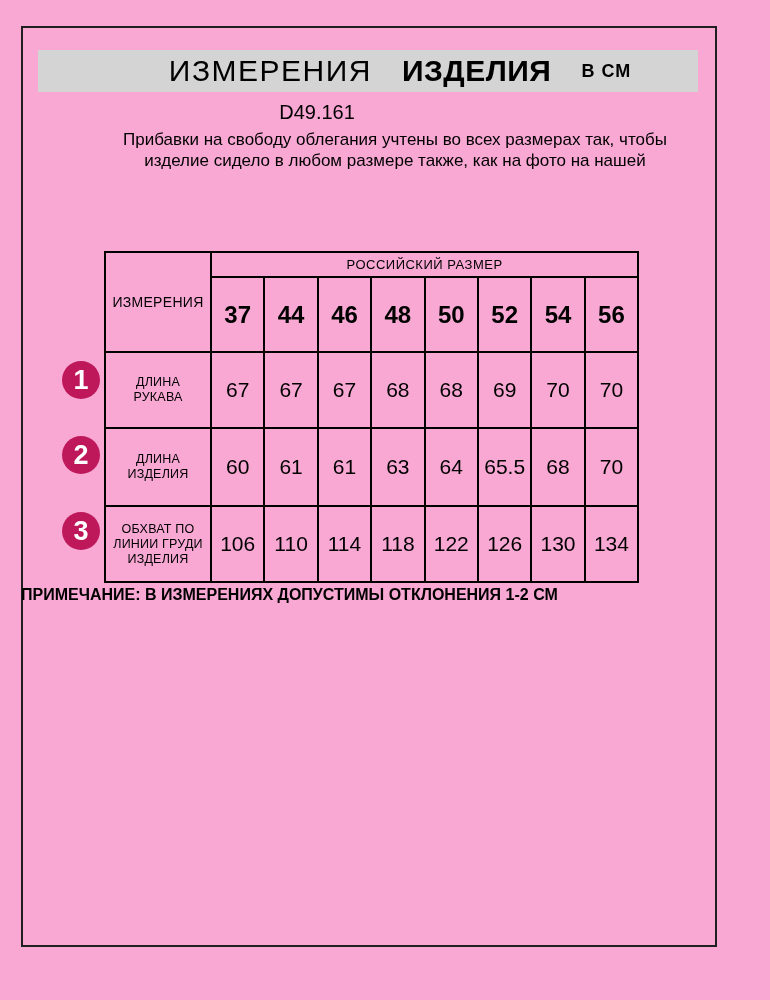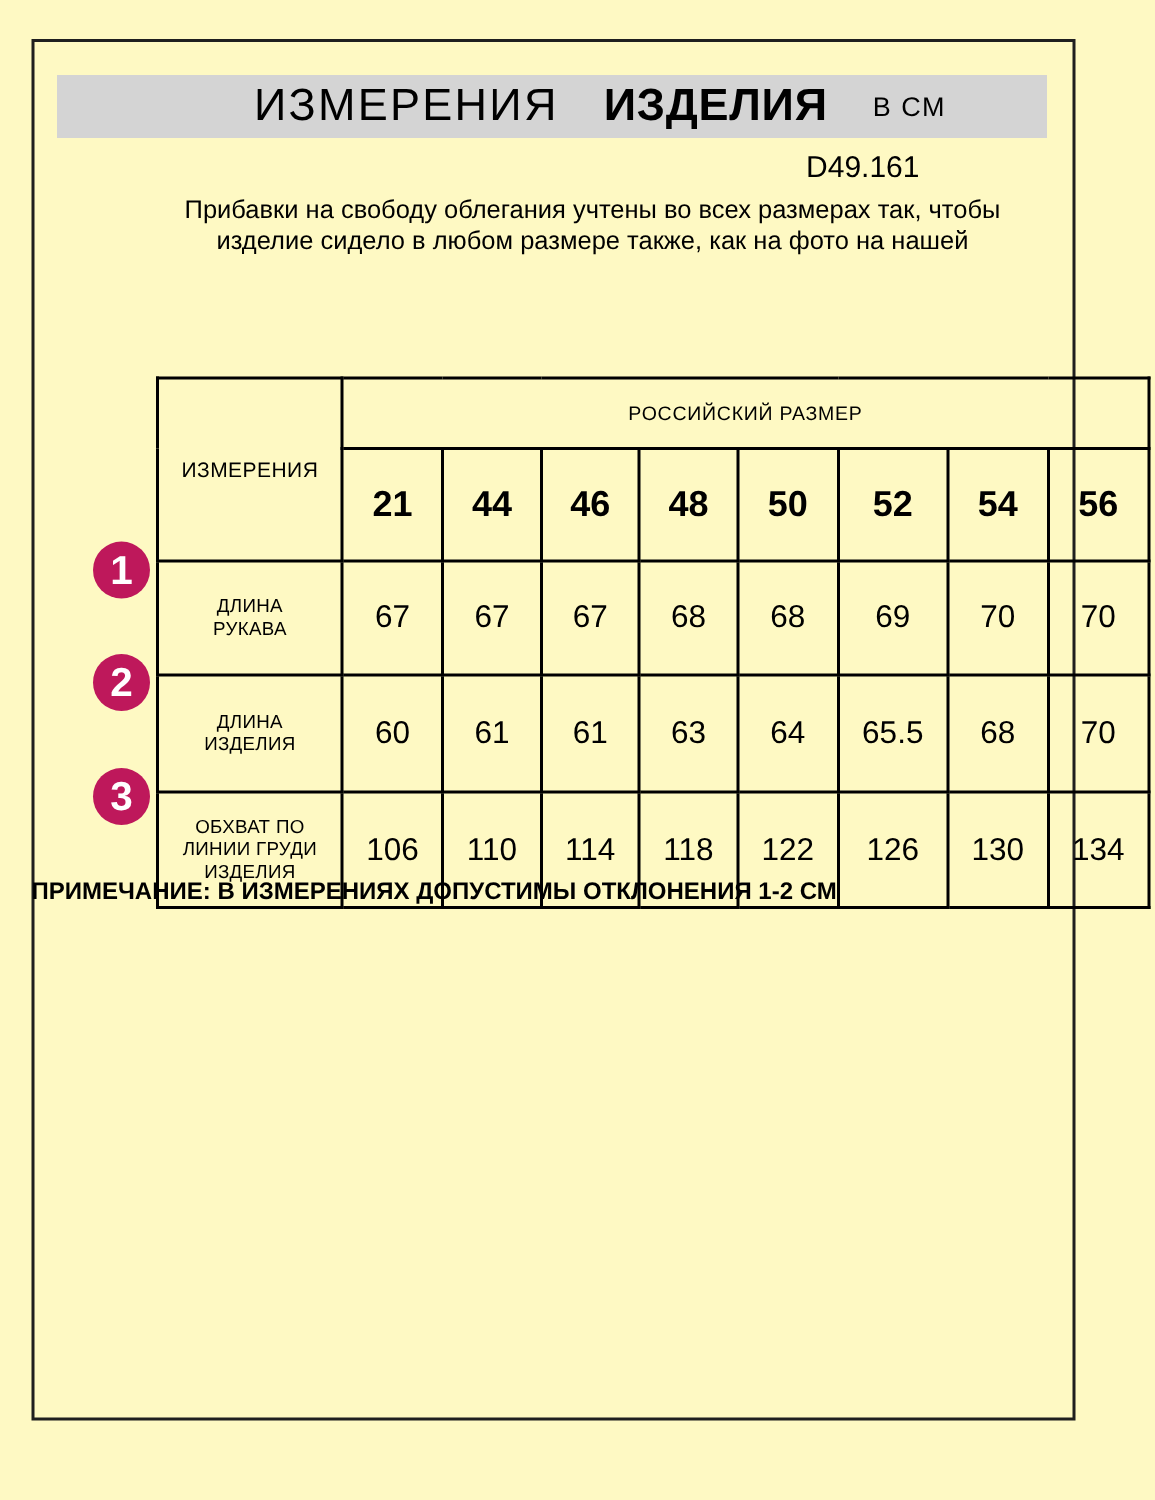--- a/index.html
+++ b/index.html
@@ -3,21 +3,21 @@
 <meta charset="utf-8">
 <style>
   * { margin: 0; padding: 0; box-sizing: border-box; }
   html, body { width: 770px; height: 1000px; background: #ffffff; }
   body {
     font-family: "Liberation Sans", sans-serif;
     color: #000;
     position: relative;
     overflow: hidden;
   }
-  .page { position: absolute; inset: 0; background: #fef9c3; }
+  .page { position: absolute; inset: 0; background: #f9a8d4; }
 
   .frame {
     position: absolute;
     left: 21px; top: 26px;
     width: 696px; height: 921px;
     border: 2px solid #1f1f1f;
   }
 
   .header-bar {
     position: absolute;
@@ -35,30 +35,30 @@
     letter-spacing: 1.5px;
   }
   .title-bold {
     font-size: 30px;
     font-weight: 700;
     margin-left: 30px;
     letter-spacing: 0.5px;
   }
   .title-unit {
     font-size: 18px;
-    font-weight: 400;
+    font-weight: 700;
     margin-left: 30px;
     letter-spacing: 1px;
   }
 
   .model-code {
     position: absolute;
     left: 21px; top: 101px;
     width: 592px;
-    text-align: right;
+    text-align: center;
     font-size: 20px;
   }
 
   .description {
     position: absolute;
     left: 21px; top: 129px;
     width: 696px;
     text-align: center;
     font-size: 17px;
     line-height: 21px;
@@ -68,21 +68,21 @@
   table.size-table {
     position: absolute;
     left: 104px; top: 251px;
     border-collapse: collapse;
     table-layout: fixed;
   }
   table.size-table td {
     border: 2px solid #000;
     text-align: center;
     vertical-align: middle;
-    padding: 15px;
+    padding: 4px;
   }
   .col-label { width: 106px; }
   .col-size  { width: 53.4px; }
 
   tr.row-group   { height: 17px; }
   tr.row-sizes   { height: 75px; }
   tr.row-data-1  { height: 76px; }
   tr.row-data-2  { height: 78px; }
   tr.row-data-3  { height: 76px; }
 
@@ -154,21 +154,21 @@
         <col class="col-size">
         <col class="col-size">
         <col class="col-size">
     </colgroup>
     <tbody>
       <tr class="row-group">
         <td class="corner-cell" rowspan="2">ИЗМЕРЕНИЯ</td>
         <td class="group-cell" colspan="8">РОССИЙСКИЙ РАЗМЕР</td>
       </tr>
       <tr class="row-sizes">
-        <td class="size-cell">21</td>
+        <td class="size-cell">37</td>
         <td class="size-cell">44</td>
         <td class="size-cell">46</td>
         <td class="size-cell">48</td>
         <td class="size-cell">50</td>
         <td class="size-cell">52</td>
         <td class="size-cell">54</td>
         <td class="size-cell">56</td>
       </tr>
       <tr class="row-data-1">
         <td class="label-cell">ДЛИНА РУКАВА</td>

